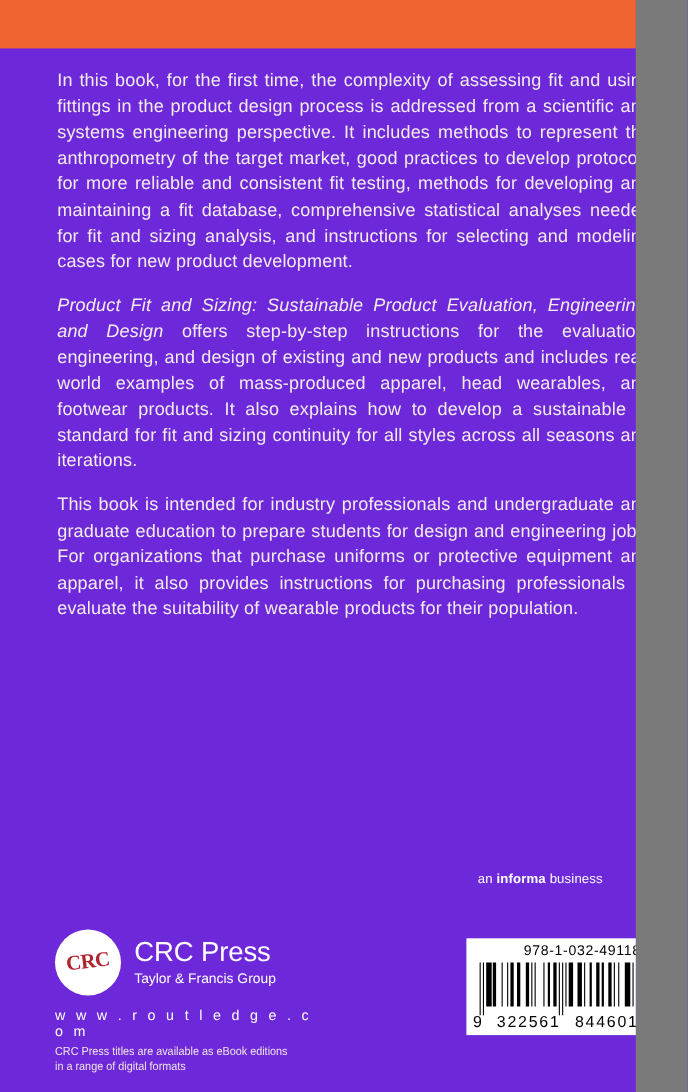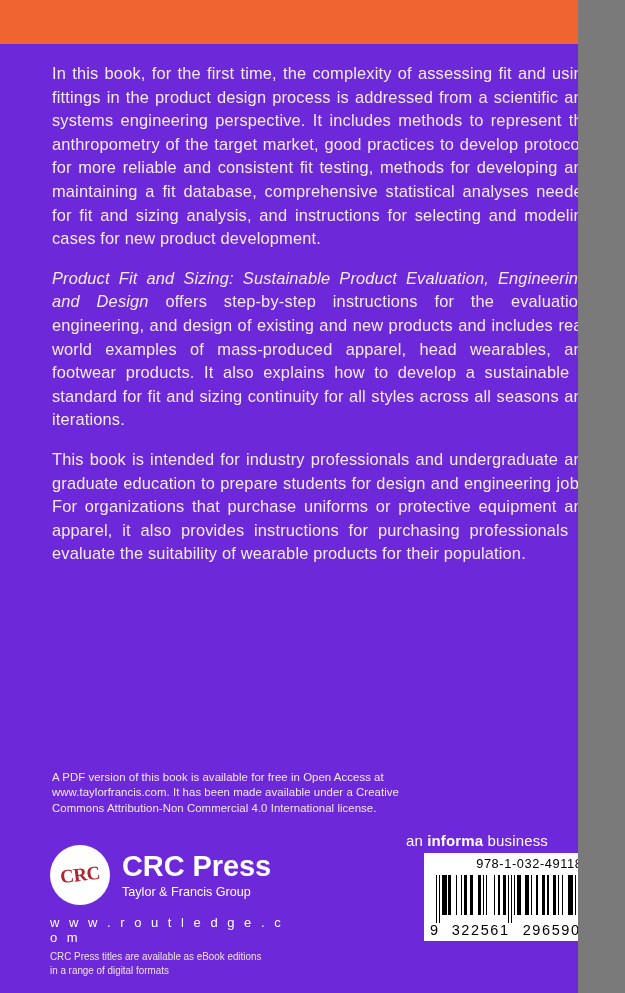--- a/index.html
+++ b/index.html
@@ -107,22 +107,22 @@
     transform: rotate(-7deg);
   }
 
   .logo-words {
     margin-left: 12px;
     line-height: 1;
   }
 
   .logo-words .crc-press {
     color: #ffffff;
-    font-size: 29px;
-    font-weight: bold;
+    font-size: 25px;
+    font-weight: normal;
     letter-spacing: -0.1px;
     display: block;
   }
 
   .logo-words .taylor {
     color: #ffffff;
     font-size: 12.6px;
     font-weight: normal;
     display: block;
     margin-top: 5px;
@@ -143,23 +143,23 @@
     margin-top: 5px;
     transform: scaleX(0.93);
     transform-origin: left center;
   }
   .ebook-note div { white-space: nowrap; }
 
   
   .informa {
     position: absolute;
     right: 30px;
-    top: 832px;
-    color: #ffffff;
-    font-size: 15px;
+    top: 792px;
+    color: #ffffff;
+    font-size: 12px;
     letter-spacing: 0.01em;
     text-align: center;
   }
   .informa b { font-weight: bold; }
 
   .barcode-box {
     position: absolute;
     left: 424px;
     top: 853px;
     width: 171px;
@@ -214,25 +214,20 @@
 <div class="cover">
 
   <div class="top-band"></div>
 
   <div class="blurb">
     <p>In this book, for the first time, the complexity of assessing fit and using fittings in the product design process is addressed from a scientific and systems engineering perspective. It includes methods to represent the anthropometry of the target market, good practices to develop protocols for more reliable and consistent fit testing, methods for developing and maintaining a fit database, comprehensive statistical analyses needed for fit and sizing analysis, and instructions for selecting and modeling cases for new product development.</p>
     <p><em class="title-italic">Product Fit and Sizing: Sustainable Product Evaluation, Engineering, and Design</em><span> offers step-by-step instructions for the evaluation, engineering, and design of existing and new products and includes real-world examples of mass-produced apparel, head wearables, and footwear products. It also explains how to develop a sustainable fit standard for fit and sizing continuity for all styles across all seasons and iterations.</span></p>
     <p>This book is intended for industry professionals and undergraduate and graduate education to prepare students for design and engineering jobs. For organizations that purchase uniforms or protective equipment and apparel, it also provides instructions for purchasing professionals to evaluate the suitability of wearable products for their population.</p>
   </div>
 
-  <div class="oa-note">
-    <div>A PDF version of this book is available for free in Open Access at</div>
-    <div>www.taylorfrancis.com. It has been made available under a Creative</div>
-    <div>Commons Attribution-Non Commercial 4.0 International license.</div>
-  </div>
 
   <div class="logo-block">
     <div class="logo-row">
       <div class="crc-mark">
         <div class="crc-letters">CRC</div>
       </div>
       <div class="logo-words">
         <span class="crc-press">CRC Press</span>
         <span class="taylor">Taylor &amp; Francis Group</span>
       </div>
@@ -276,17 +271,17 @@
         <span class="short" style="left: 121.516px; width: 1.20789px;"></span>
         <span class="short" style="left: 126.189px; width: 1.20789px;"></span>
         <span class="short" style="left: 132.421px; width: 4.32368px;"></span>
         <span class="short" style="left: 138.653px; width: 1.20789px;"></span>
         <span style="left: 143.326px; width: 1.20789px;"></span>
         <span style="left: 146.442px; width: 1.20789px;"></span>
       </div>
     <div class="barcode-digits">
       <span class="d-lead">9</span>
       <span class="d-left">322561</span>
-      <span class="d-right">296590</span>
+      <span class="d-right">844601</span>
     </div>
   </div>
 
 </div>
 
 </body></html>

